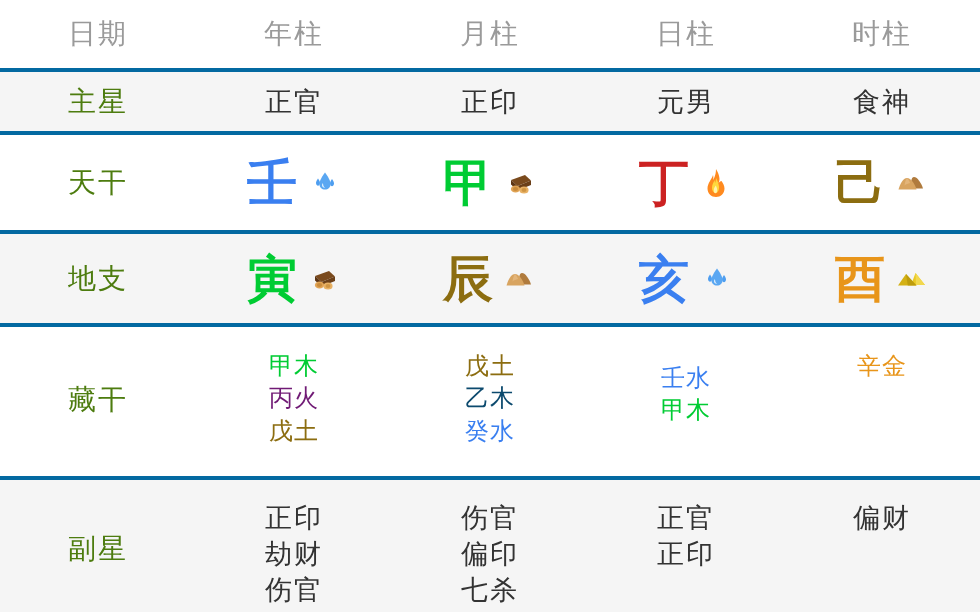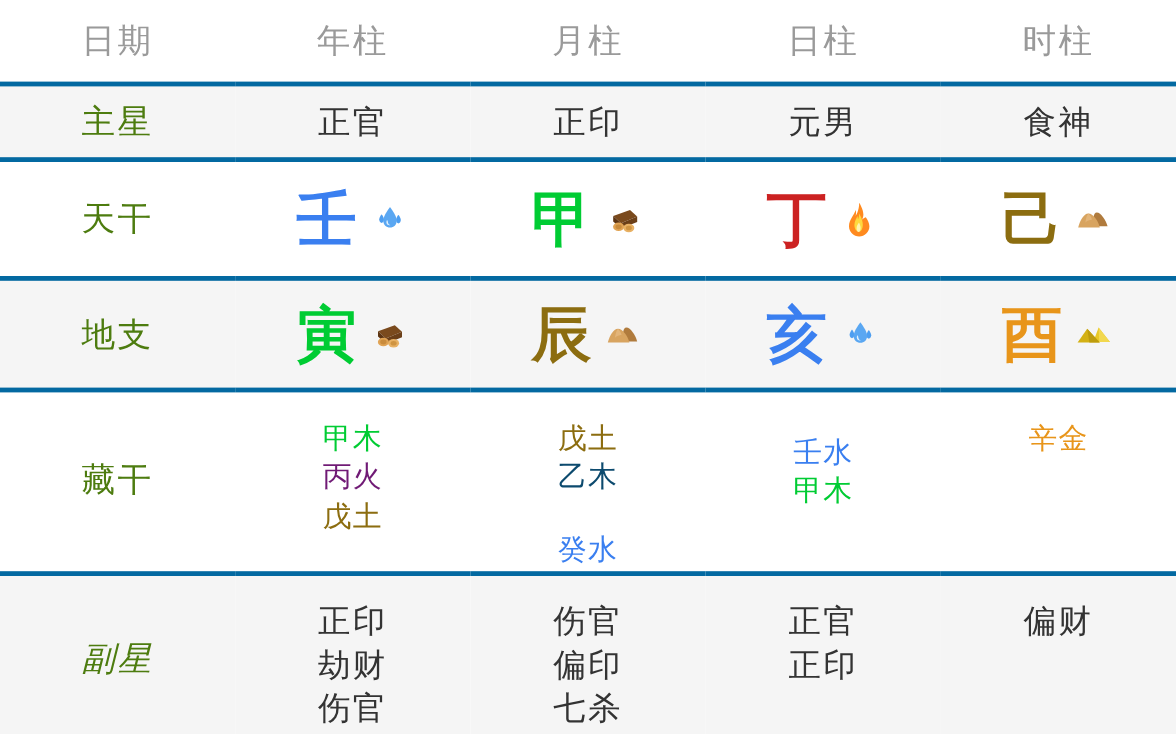--- a/index.html
+++ b/index.html
@@ -95,21 +95,21 @@
   }
   .hidden-item {
     font-size: 24px;
     line-height: 1.06;
     letter-spacing: 1px;
   }
 
   
   .r-sub { height: 134px; }
   .r-sub td { vertical-align: top; }
-  .r-sub .rlabel-box { padding-top: 26px; font-style: italic; }
+  .r-sub .rlabel-box { padding-top: 26px; }
   .sub-list {
     padding-top: 24px;
     display: flex;
     flex-direction: column;
     gap: 7px;
     align-items: center;
   }
   .sub-item {
     color: #333333;
     font-size: 27px;
@@ -294,21 +294,21 @@
         <div class="hidden-list">
             <div class="hidden-item" style="color: rgb(0, 204, 51);">甲木</div>
             <div class="hidden-item" style="color: #701a75;">丙火</div>
             <div class="hidden-item" style="color: rgb(140, 109, 16);">戊土</div>
           </div>
       </td>
       <td>
         <div class="hidden-list">
             <div class="hidden-item" style="color: rgb(140, 109, 16);">戊土</div>
             <div class="hidden-item" style="color: #0c4a6e;">乙木</div>
-            <div class="hidden-item" style="color: rgb(58, 127, 240); margin-top: 28px;">癸水</div>
+            <div class="hidden-item" style="color: rgb(58, 127, 240);">癸水</div>
           </div>
       </td>
       <td>
         <div class="hidden-list">
             <div class="hidden-item" style="color: rgb(58, 127, 240); margin-top: 12px;">壬水</div>
             <div class="hidden-item" style="color: rgb(0, 204, 51);">甲木</div>
           </div>
       </td>
       <td>
         <div class="hidden-list">

